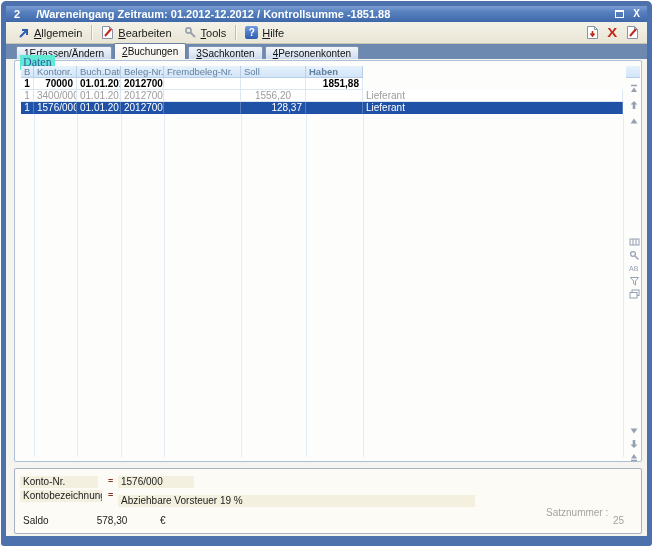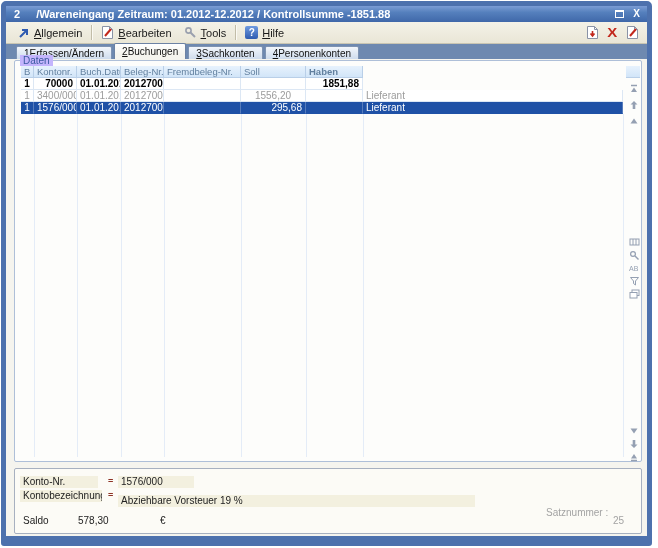--- a/index.html
+++ b/index.html
@@ -55,22 +55,22 @@
     height: 16px; background: linear-gradient(180deg,#ffffff,#f5f4ee 70%);
     border-color: #6c82a4; position: relative; z-index: 2;
   }
   
   .content { flex: 1; position: relative; background: #f5f4ee; }
   .groupbox {
     position: absolute; left: 8px; top: 1px; width: 628px; height: 402px;
     border: 1px solid #aebfd8; border-radius: 2px; background: #fdfdfb;
   }
   .group-label {
-    position: absolute; top: -6px; left: 5px; background: #c4b5fd; padding: 0 3px;
-    font-size: 10px; color: #3a5aa0;
+    position: absolute; top: -6px; left: 5px; background: #5eead4; padding: 0 3px;
+    font-size: 12px; color: #3a5aa0; font-family: Liberation Serif, serif;
   }
   .grid { position: absolute; left: 6px; top: 5px; width: 602px; }
   .grid-header { display: flex; height: 12px; }
   .hcell {
     background: linear-gradient(180deg,#e7f2fd,#d2e5f8);
     border-right: 1px solid #b9cfe8; border-bottom: 1px solid #b9cfe8;
     font-size: 9.5px; color: #62809f; padding: 0 3px; line-height: 12px;
     white-space: nowrap; overflow: hidden;
   }
   .hspacer {
@@ -98,21 +98,21 @@
     border: 1px solid #a7b0c0; border-radius: 2px; background: #fcfbf6;
   }
   .fld-label, .fld-value {
     position: absolute; height: 12px; line-height: 12px; font-size: 10px; color: #222;
     background: #f3f0df; padding: 0 3px; white-space: nowrap; overflow: hidden;
   }
   .plain { background: transparent; }
   .eq { position: absolute; font-size: 9px; font-weight: bold; color: #8d3326;
     height: 12px; line-height: 11px; }
   .muted { color: #a3a3a3; background: transparent; }
-  .right-al { text-align: left; }
+  .right-al { text-align: center; }
 </style>
 </head>
 <body>
 
 <div class="window">
 
   <div class="titlebar">
     <span class="win-id">2</span>
     <span class="title-text">/Wareneingang Zeitraum: 01.2012-12.2012 / Kontrollsumme -1851.88</span>
     <span class="tb-btn">
@@ -223,21 +223,21 @@
             <div class="cell" style="width: 65px; text-align: center;">1556,20</div>
             <div class="cell" style="width: 57px; text-align: right;"></div>
             <div class="cell" style="width: 260px; text-align: left;">Lieferant</div>
           </div>
           <div class="grid-row selected">
             <div class="cell" style="width: 13px; text-align: center;">1</div>
             <div class="cell" style="width: 43px; text-align: right;">1576/000</div>
             <div class="cell" style="width: 44px; text-align: left;">01.01.2012</div>
             <div class="cell" style="width: 43px; text-align: right;">20127001</div>
             <div class="cell" style="width: 77px; text-align: left;"></div>
-            <div class="cell" style="width: 65px; text-align: right;">295,68</div>
+            <div class="cell" style="width: 65px; text-align: right;">128,37</div>
             <div class="cell" style="width: 57px; text-align: right;"></div>
             <div class="cell" style="width: 260px; text-align: left;">Lieferant</div>
           </div>
         </div>
       <div class="hspacer"></div>
       <div id="gridlines">
           <div class="gridline" style="left: 19px; top: 53px; bottom: 4px; position: absolute;"></div>
           <div class="gridline" style="left: 62px; top: 53px; bottom: 4px; position: absolute;"></div>
           <div class="gridline" style="left: 106px; top: 53px; bottom: 4px; position: absolute;"></div>
           <div class="gridline" style="left: 149px; top: 53px; bottom: 4px; position: absolute;"></div>

